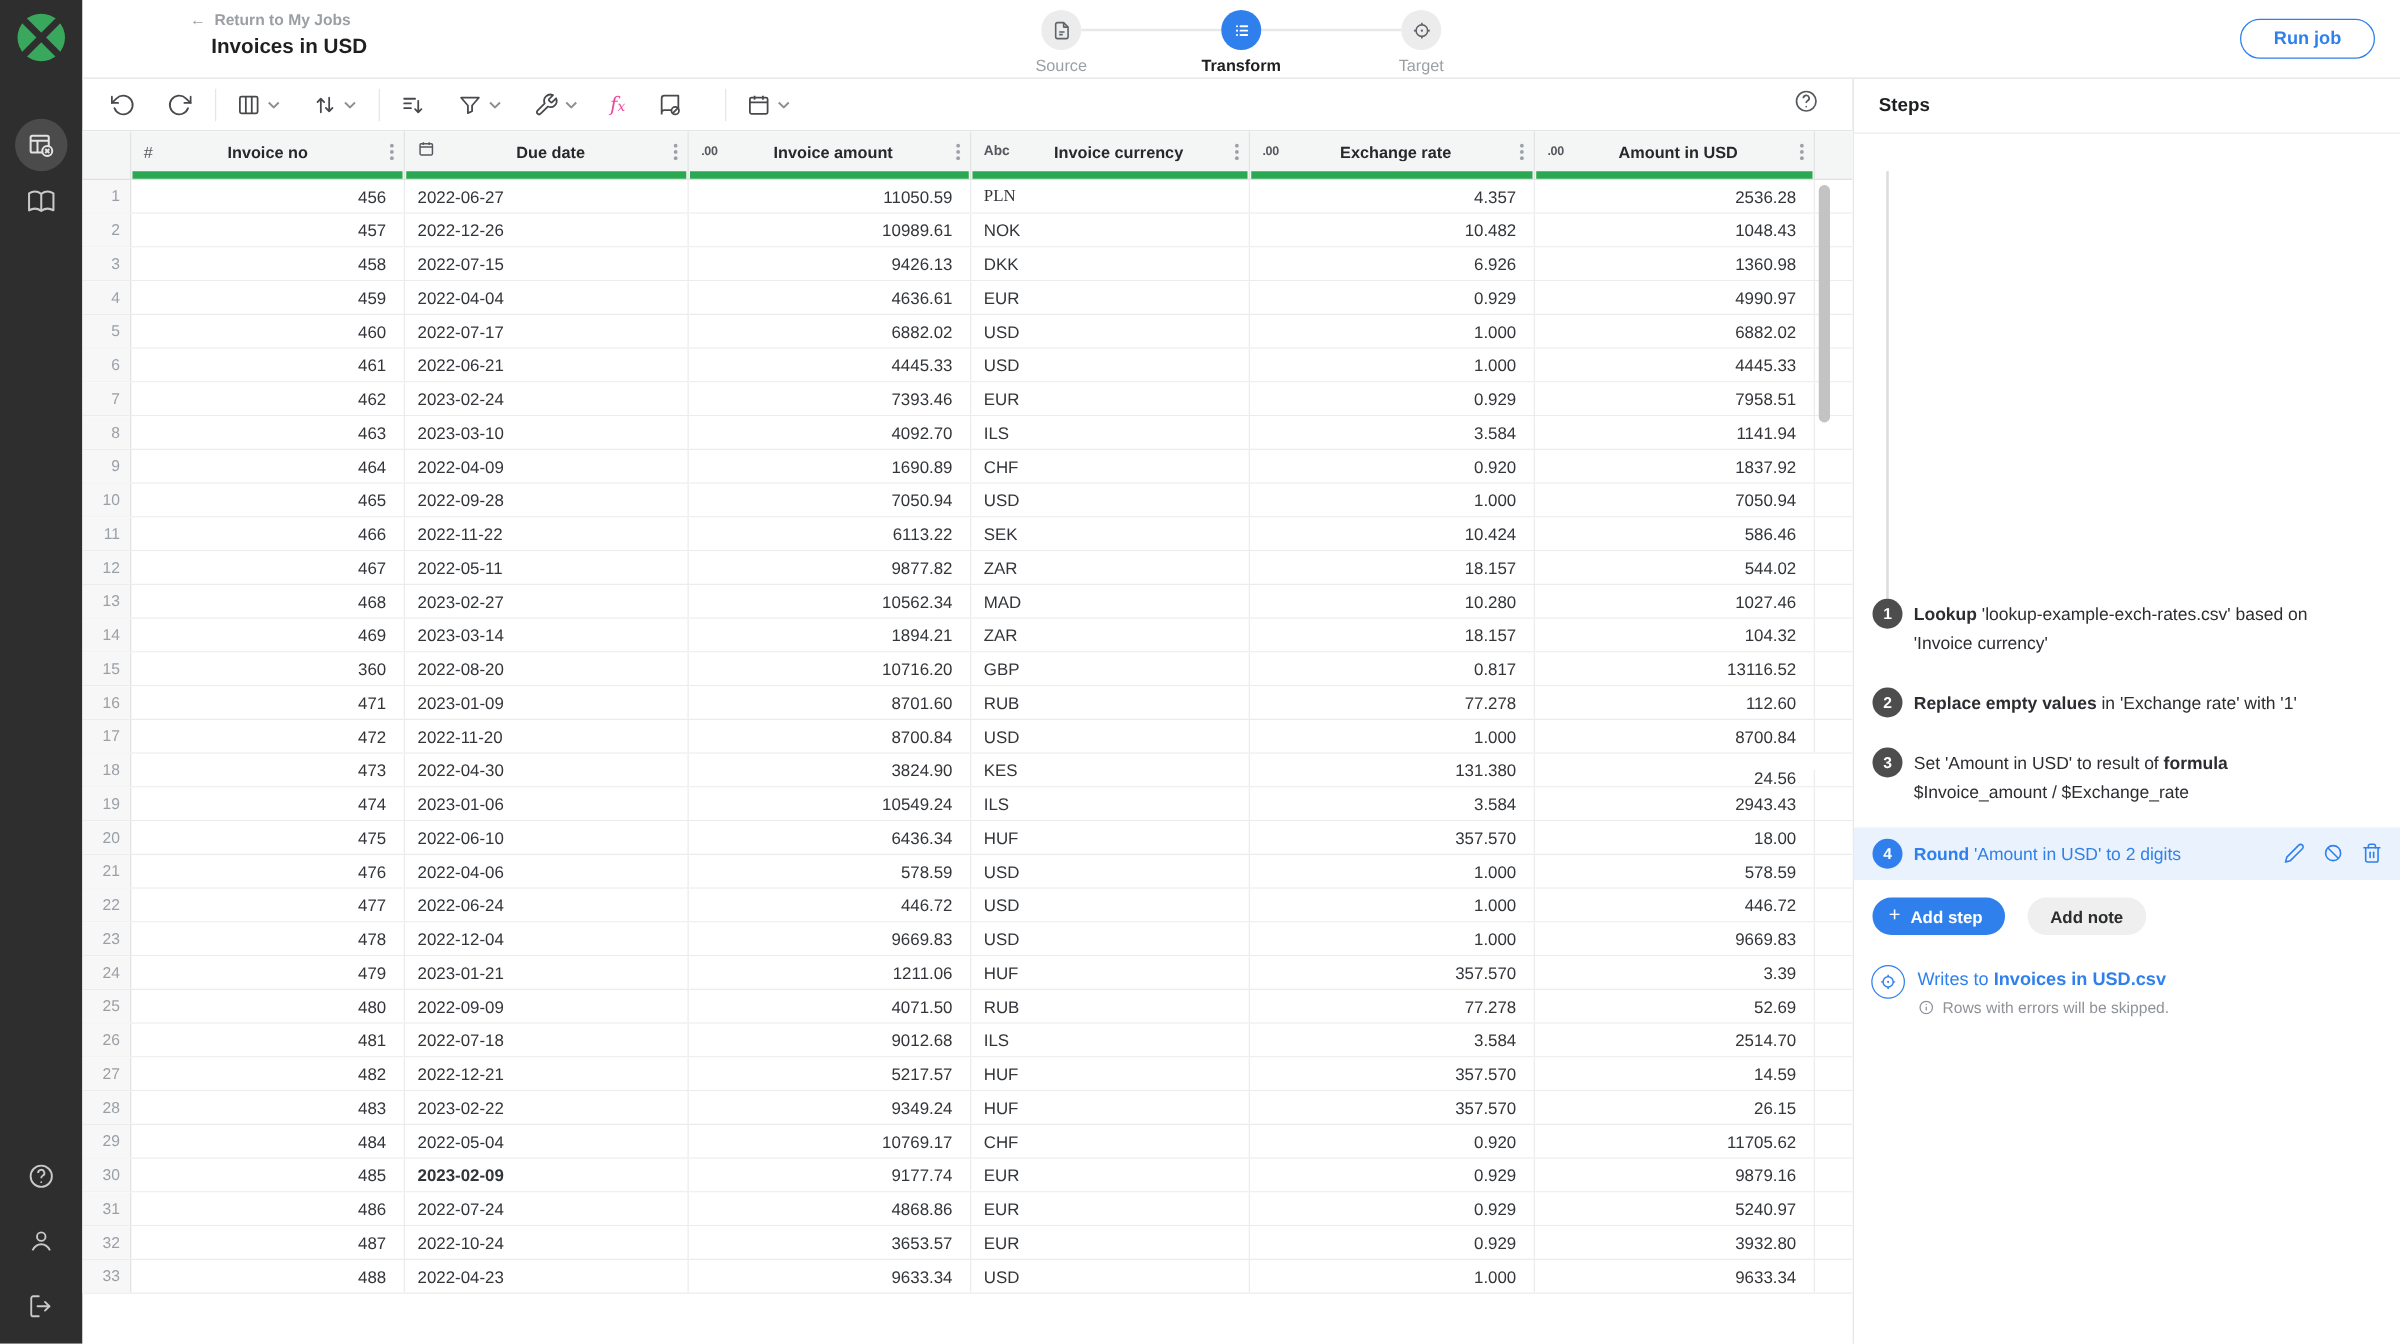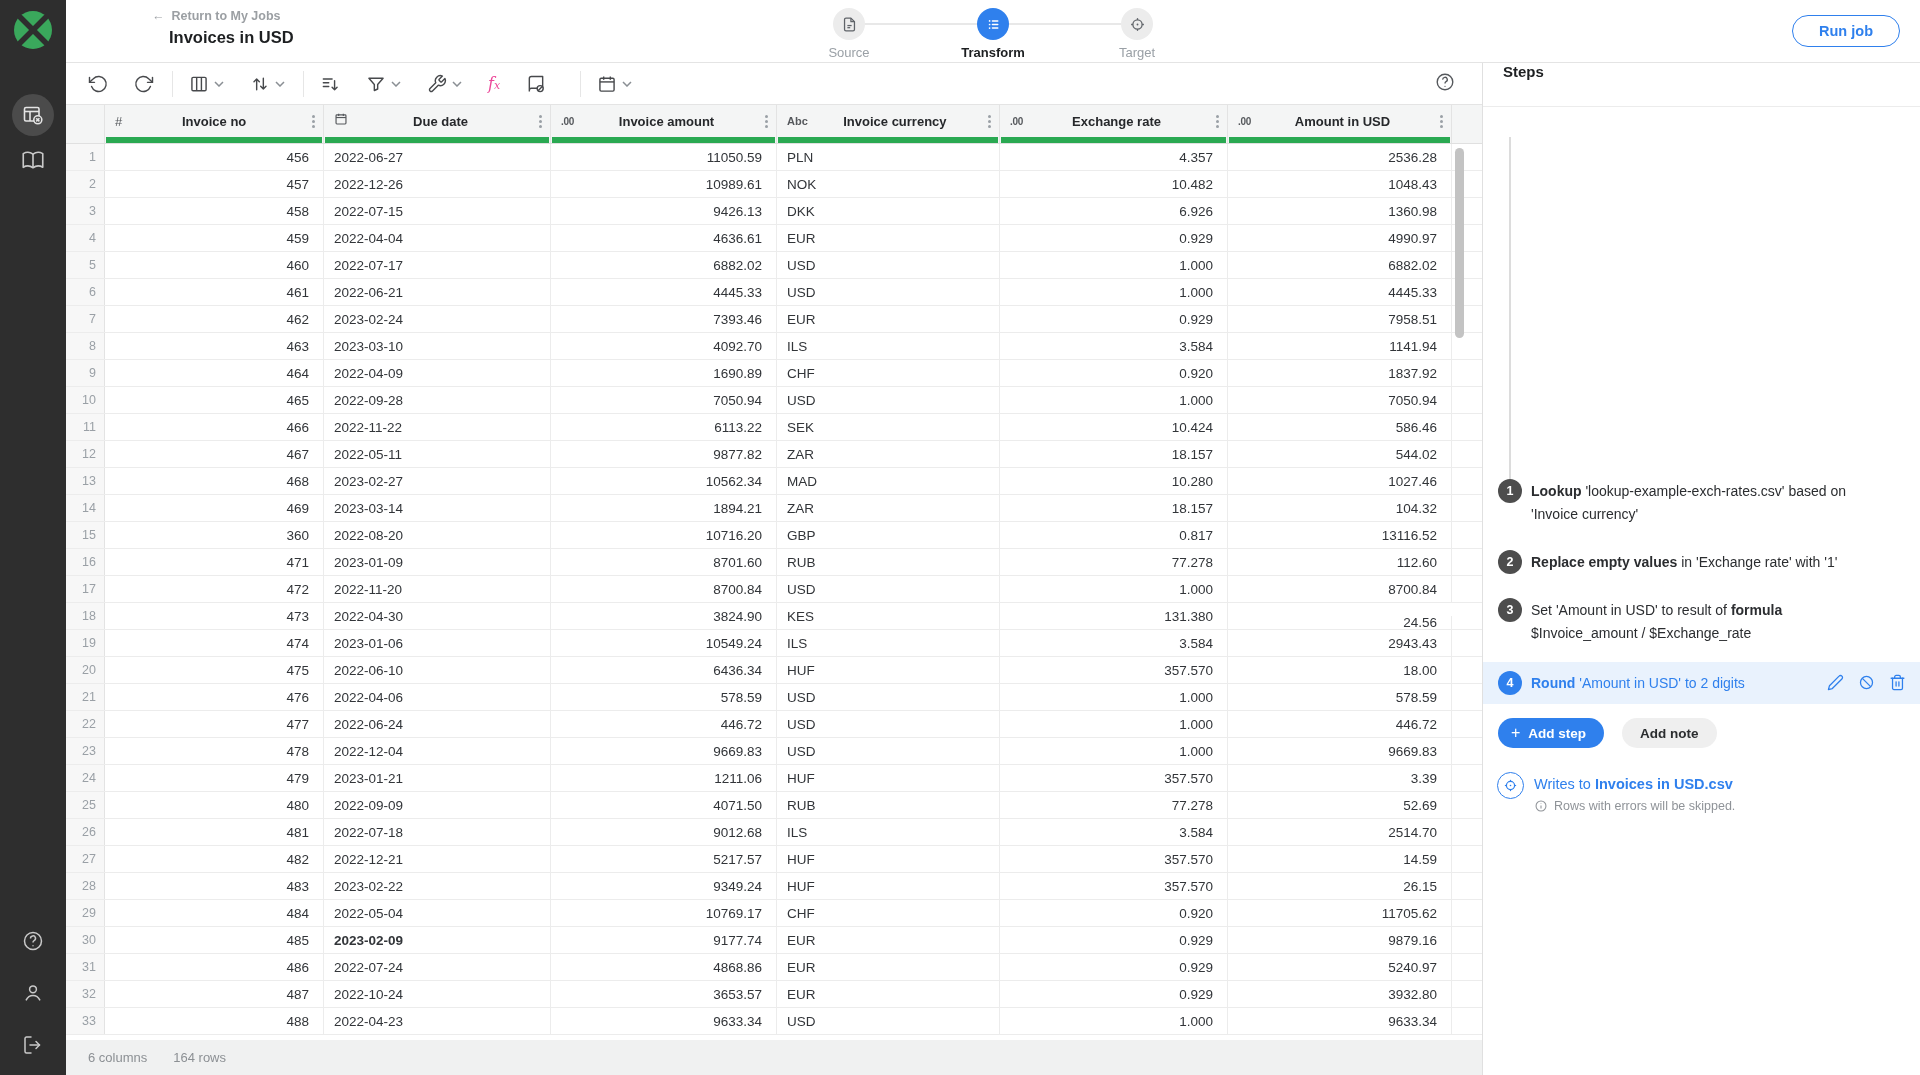--- a/index.html
+++ b/index.html
@@ -68,21 +68,21 @@
   .td{display:flex;align-items:center;padding:0 14px 0 10px;border-right:1px solid #ececec;font-size:13.5px;color:#323539;white-space:nowrap;overflow:hidden}
   .td.num{justify-content:flex-end}
   .td.rn{width:39px;background:#f7f7f7;color:#9aa0a6;font-size:12.5px;justify-content:flex-end;padding:0 8px 0 0;border-right:1px solid #e3e3e3}
   .vscroll{position:absolute;left:1389px;top:43px;width:9px;height:190px;border-radius:5px;background:#c3c3c3;cursor:pointer}
 
   
   .status-bar{height:35px;background:#f0f1f1;display:flex;align-items:center;gap:26px;padding-left:22px;font-size:13px;color:#8c9094;flex:0 0 auto}
 
   
   .steps-panel{width:438px;flex:0 0 auto;border-left:1px solid #e0e0e0;background:#fff;display:flex;flex-direction:column}
-  .steps-header{height:44px;border-bottom:1px solid #ececec;display:flex;padding-left:20px;flex:0 0 auto}
+  .steps-header{height:44px;border-bottom:1px solid #ececec;display:flex;align-items:center;padding-left:20px;flex:0 0 auto}
   .steps-header h2{font-size:15px;font-weight:700;color:#1d1f21}
   .steps-list{position:relative;flex:1}
   .connector{position:absolute;left:26px;top:30px;width:2px;height:356px;background:#dcdcdc}
   .steps-list>*{position:relative}
   .reads-row{display:flex;align-items:center;gap:10px;background:#f6f6f6;height:46px;padding-left:14px;margin-top:6px;cursor:pointer}
   .io-circle{width:27px;height:27px;border-radius:50%;border:1.5px solid var(--accent);background:#fff;color:var(--accent);display:flex;align-items:center;justify-content:center;flex:0 0 auto}
   .reads-text{font-size:14.5px;color:var(--accent)}
   .file-link{font-weight:700;text-decoration:underline;color:var(--accent);cursor:pointer}
   #steps-items{margin-top:16px}
   .step-item{display:flex;align-items:flex-start;padding:0 14px 0 15px;margin-bottom:24px;cursor:pointer}
@@ -371,21 +371,21 @@
                   <b></b>
                 </span>
               </div>
             </div>
           <div class="tbody">
               <div class="tr">
                 <div class="td rn">1</div>
                 <div class="td num" style="width: 219px;">456</div>
                 <div class="td" style="width: 227px;">2022-06-27</div>
                 <div class="td num" style="width: 226px;">11050.59</div>
-                <div class="td" style="width: 223px;">PLN</div>
+                <div class="td" style="width: 223px; font-family: Liberation Serif, serif;">PLN</div>
                 <div class="td num" style="width: 228px;">4.357</div>
                 <div class="td num" style="width: 224px;">2536.28</div>
               </div>
               <div class="tr">
                 <div class="td rn">2</div>
                 <div class="td num" style="width: 219px;">457</div>
                 <div class="td" style="width: 227px;">2022-12-26</div>
                 <div class="td num" style="width: 226px;">10989.61</div>
                 <div class="td" style="width: 223px;">NOK</div>
                 <div class="td num" style="width: 228px;">10.482</div>
@@ -667,24 +667,20 @@
                 <div class="td" style="width: 227px;">2022-04-23</div>
                 <div class="td num" style="width: 226px;">9633.34</div>
                 <div class="td" style="width: 223px;">USD</div>
                 <div class="td num" style="width: 228px;">1.000</div>
                 <div class="td num" style="width: 224px;">9633.34</div>
               </div>
             </div>
           <div class="vscroll"></div>
         </div>
 
-        <div class="status-bar">
-          <span>6 columns</span>
-          <span>164 rows</span>
-        </div>
       </div>
 
       <aside class="steps-panel">
         <div class="steps-header">
           <h2>Steps</h2>
         </div>
         <div class="steps-list">
           <div class="connector"></div>
 
 

